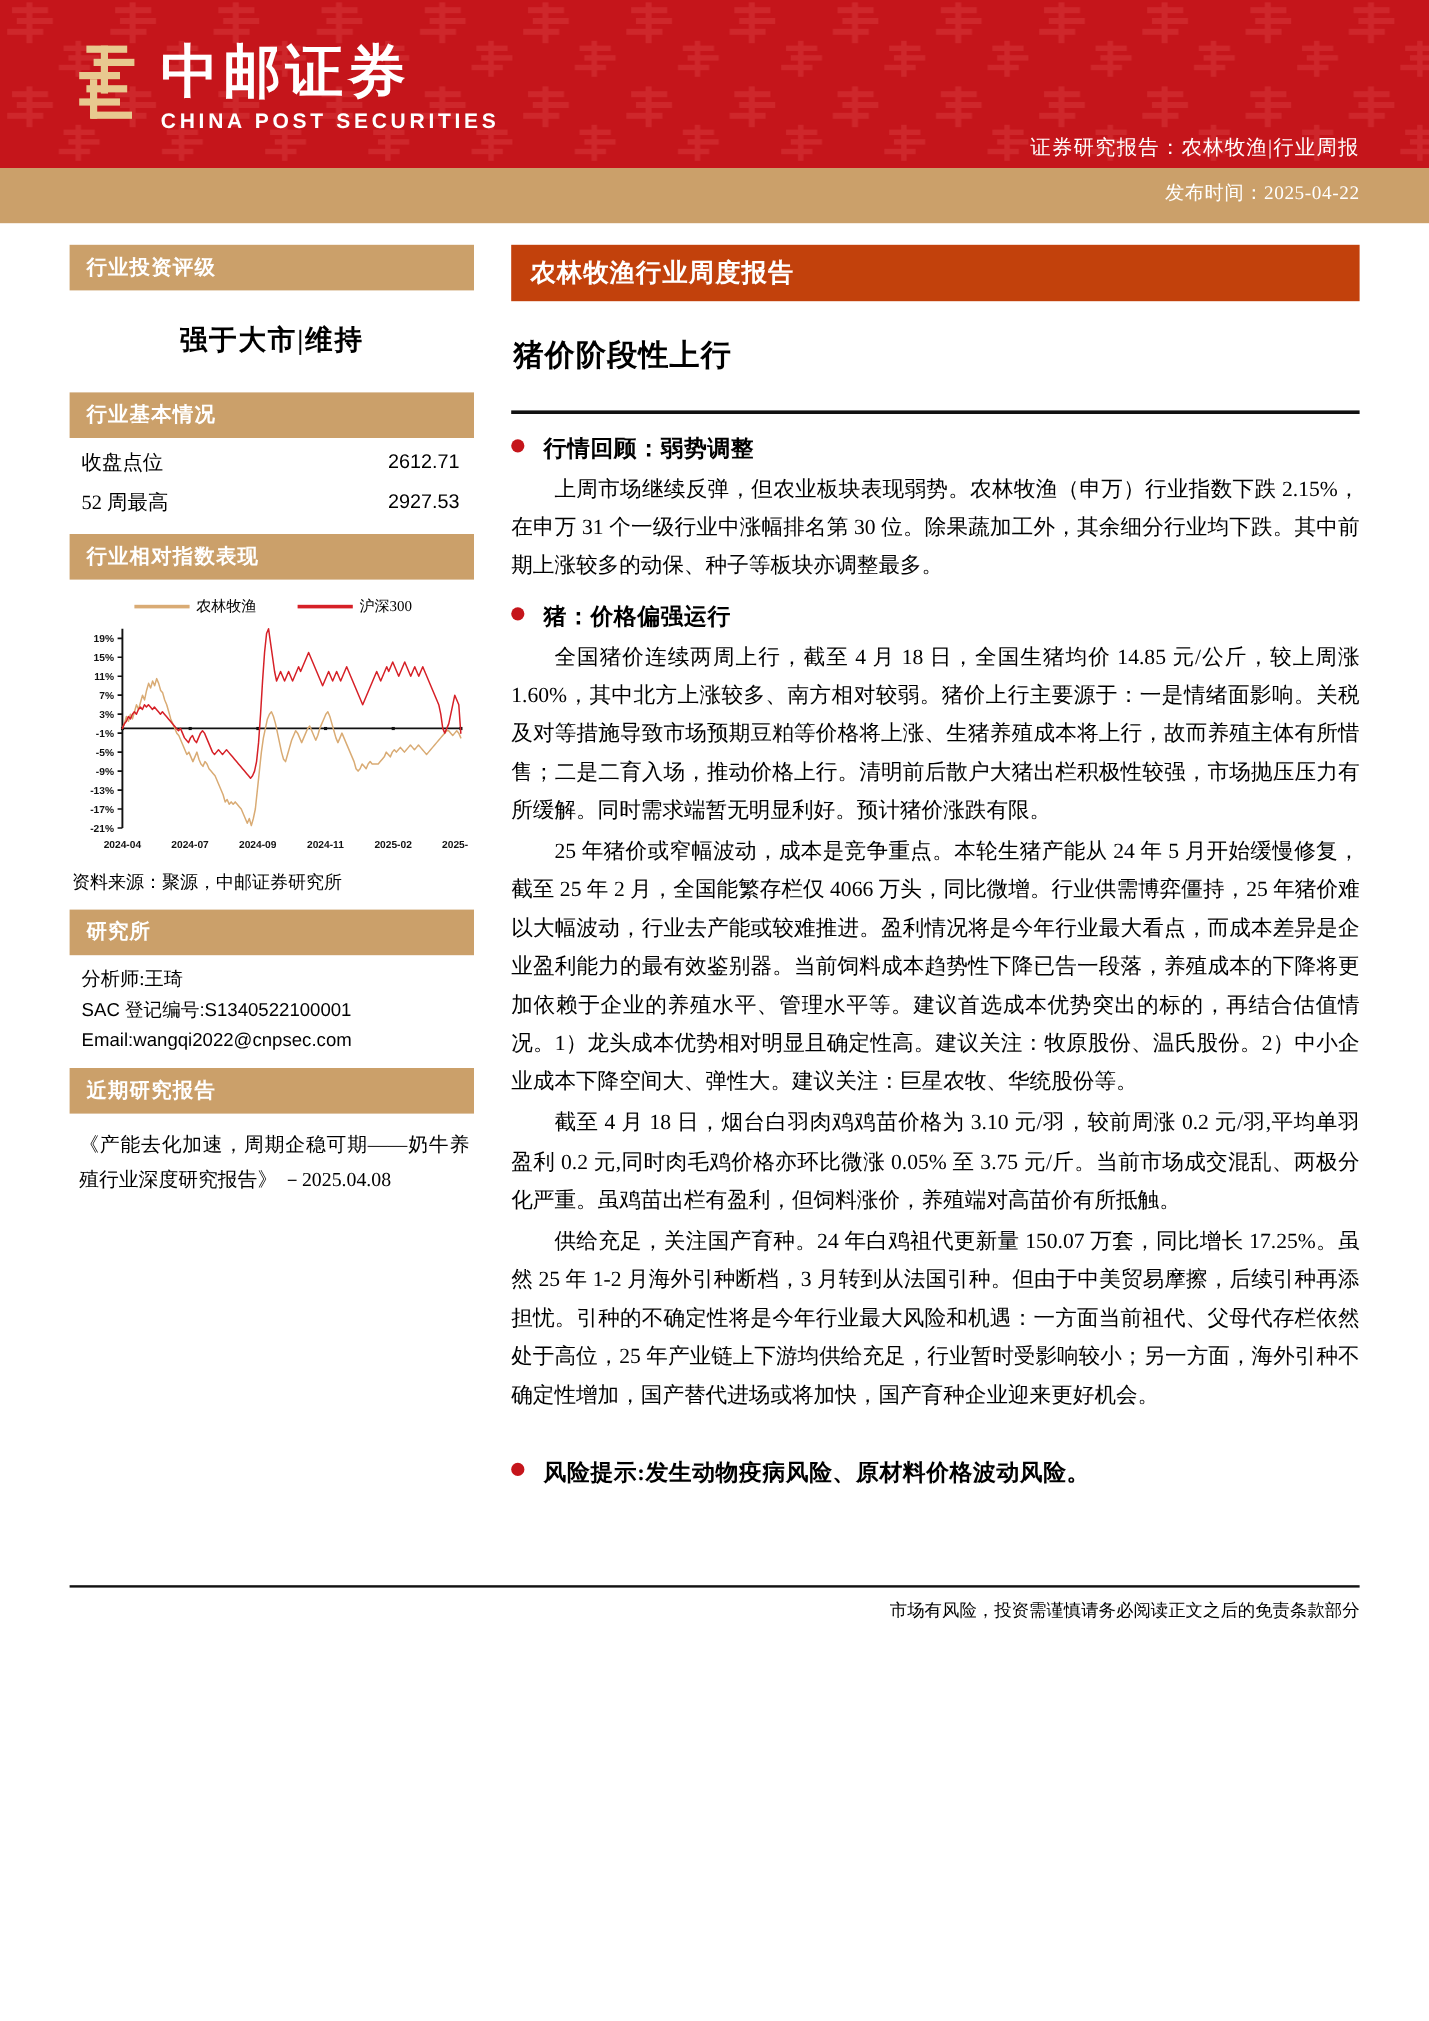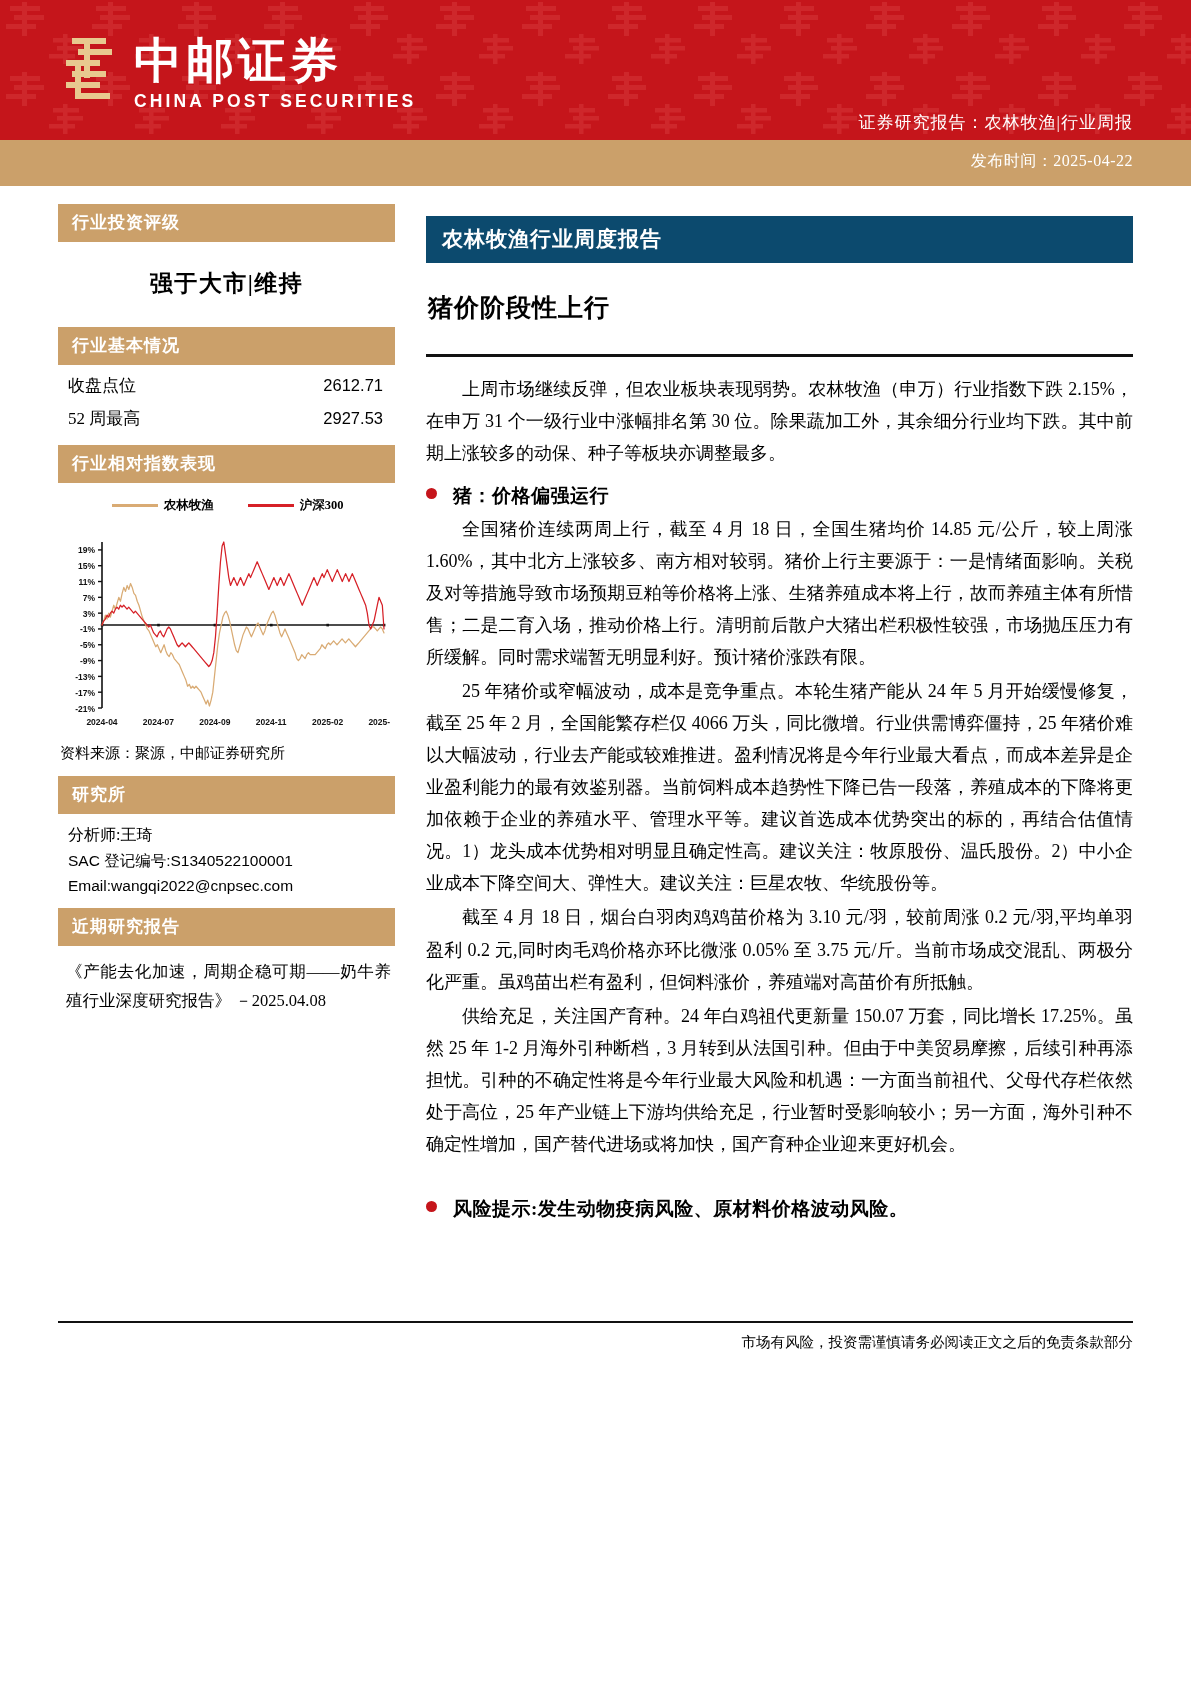--- a/index.html
+++ b/index.html
@@ -146,22 +146,21 @@
   
   .chart-wrap { margin-top: 14px; padding-left: 2px; }
   .chart-legend {
     display: flex;
     justify-content: center;
     gap: 34px;
     align-items: flex-start;
     font-size: 12.5px;
     font-family: "Liberation Serif", serif;
     color: #000;
-    margin-bottom: 20px;
-    font-weight: bold;
+    margin-bottom: 2px;
   }
   .legend-item { display: flex; align-items: center; gap: 6px; }
   .legend-line { display: inline-block; width: 46px; height: 2.5px; }
   .chart-svg { display: block; }
   .chart-source {
     font-size: 15px;
     font-family: "Liberation Serif", serif;
     color: #000;
     margin-top: 10px;
     margin-bottom: 13px;
@@ -183,28 +182,27 @@
     padding: 12px 4px 10px 8px;
     font-size: 16.5px;
     font-family: "Liberation Serif", serif;
     line-height: 1.75;
     color: #000;
     text-align: justify;
   }
 
   
   .report-type-bar {
-    background: #0c4a6e;
+    background: #c2410c;
     color: #ffffff;
     font-size: 21px;
     font-weight: bold;
     font-family: "Liberation Serif", serif;
     padding: 9px 16px 10px 16px;
     letter-spacing: 1px;
-    margin-top: 12px;
   }
   .report-title {
     font-size: 25px;
     font-weight: bold;
     font-family: "Liberation Serif", serif;
     color: #000;
     margin: 28px 0 30px 2px;
     letter-spacing: 1px;
   }
   .rule-thick {
@@ -403,20 +401,24 @@
 
       <div class="sec-head">近期研究报告</div>
       <div class="recent-report">《产能去化加速，周期企稳可期——奶牛养殖行业深度研究报告》 －2025.04.08</div>
     </div>
 
     <div class="main">
       <div class="report-type-bar">农林牧渔行业周度报告</div>
       <div class="report-title">猪价阶段性上行</div>
       <hr class="rule-thick">
 
+      <div class="bullet-head">
+        <span class="bullet-dot"></span>
+        <span class="bullet-title">行情回顾：弱势调整</span>
+      </div>
       <p class="para">上周市场继续反弹，但农业板块表现弱势。农林牧渔（申万）行业指数下跌 2.15%，在申万 31 个一级行业中涨幅排名第 30 位。除果蔬加工外，其余细分行业均下跌。其中前期上涨较多的动保、种子等板块亦调整最多。</p>
 
       <div class="bullet-head">
         <span class="bullet-dot"></span>
         <span class="bullet-title">猪：价格偏强运行</span>
       </div>
       <p class="para">全国猪价连续两周上行，截至 4 月 18 日，全国生猪均价 14.85 元/公斤，较上周涨 1.60%，其中北方上涨较多、南方相对较弱。猪价上行主要源于：一是情绪面影响。关税及对等措施导致市场预期豆粕等价格将上涨、生猪养殖成本将上行，故而养殖主体有所惜售；二是二育入场，推动价格上行。清明前后散户大猪出栏积极性较强，市场抛压压力有所缓解。同时需求端暂无明显利好。预计猪价涨跌有限。</p>
       <p class="para">25 年猪价或窄幅波动，成本是竞争重点。本轮生猪产能从 24 年 5 月开始缓慢修复，截至 25 年 2 月，全国能繁存栏仅 4066 万头，同比微增。行业供需博弈僵持，25 年猪价难以大幅波动，行业去产能或较难推进。盈利情况将是今年行业最大看点，而成本差异是企业盈利能力的最有效鉴别器。当前饲料成本趋势性下降已告一段落，养殖成本的下降将更加依赖于企业的养殖水平、管理水平等。建议首选成本优势突出的标的，再结合估值情况。1）龙头成本优势相对明显且确定性高。建议关注：牧原股份、温氏股份。2）中小企业成本下降空间大、弹性大。建议关注：巨星农牧、华统股份等。</p>
 
       <p class="para">截至 4 月 18 日，烟台白羽肉鸡鸡苗价格为 3.10 元/羽，较前周涨 0.2 元/羽,平均单羽盈利 0.2 元,同时肉毛鸡价格亦环比微涨 0.05% 至 3.75 元/斤。当前市场成交混乱、两极分化严重。虽鸡苗出栏有盈利，但饲料涨价，养殖端对高苗价有所抵触。</p>

